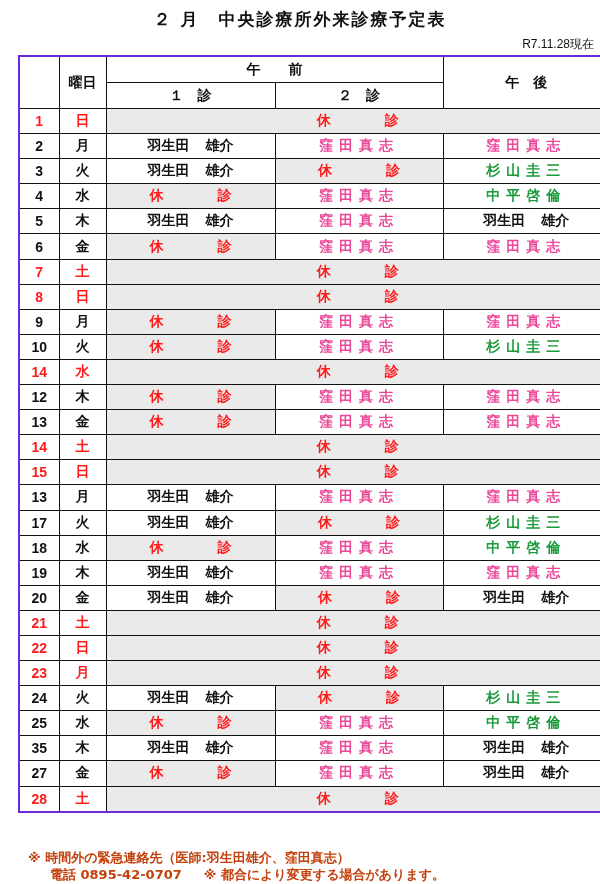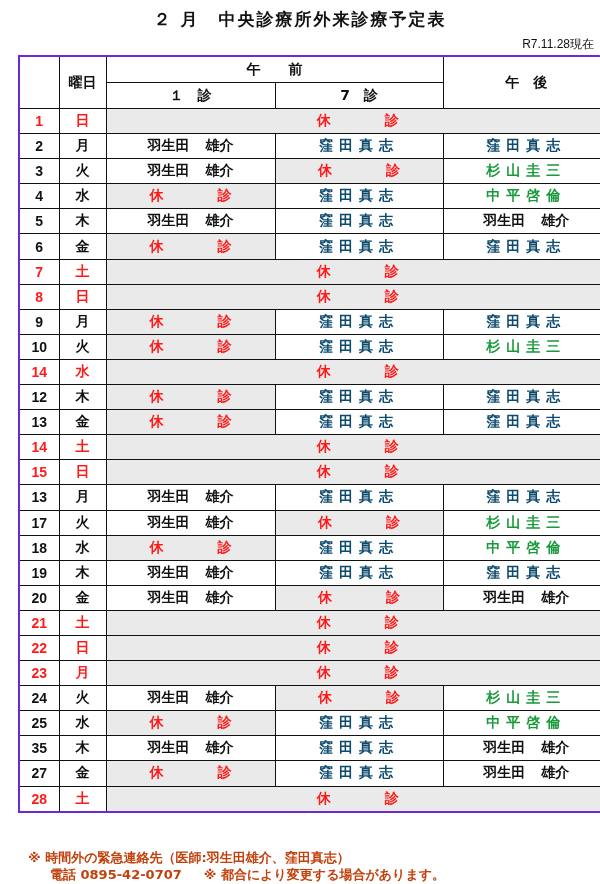--- a/index.html
+++ b/index.html
@@ -5,21 +5,21 @@
   html, body { margin:0; padding:0; background:#ffffff; }
   body { width:600px; height:884px; position:relative; font-family:"DejaVu Sans", "Liberation Sans", sans-serif; color:#111; overflow:hidden; }
   .title { position:absolute; top:8px; left:0; width:600px; text-align:center; font-size:17px; font-weight:bold; letter-spacing:2px; }
   .asof { position:absolute; top:36px; right:6px; font-size:12px; font-family:"Liberation Sans Narrow","Liberation Sans", sans-serif; }
   table.sched { position:absolute; top:55px; left:18px; width:591px; border-collapse:collapse; border:2px solid #6d28d9; table-layout:fixed; }
   table.sched td, table.sched th { border:1px solid #111; padding:0; text-align:center; vertical-align:middle; font-weight:bold; }
   table.sched th { font-size:14px; height:25px; }
   table.sched tr.row td { height:24.1px; font-size:14px; }
   td.col-day { font-family:"Liberation Sans", sans-serif; }
   .red { color:#ff1a1a; }
-  .blue { color:#0c4a6e; letter-spacing:6px;text-align:right; }
+  .blue { color:#ec4899; letter-spacing:6px;text-align:right; }
   .green { color:#1a9a3a; letter-spacing:6px; }
   .black { color:#111; }
   td.closed { background-color:#e6e6e6; background-image:repeating-linear-gradient(90deg, rgba(255,255,255,0.35) 0 1px, transparent 1px 2px); }
   .kyushin { color:#ff1a1a; word-spacing:0; }
   .kyushin span.a { margin-right:54px; }
   .name-black span.fam { margin-right:16px; }
   .footer { position:absolute; left:28px; top:849px; color:#c2410c; font-weight:bold; font-size:13px; line-height:17px; }
   .footer .l2 { padding-left:22px;text-align:center; }
   .footer .l2 .note { margin-left:22px; }
 </style>
@@ -39,21 +39,21 @@
   </colgroup>
   <thead>
     <tr>
       <th rowspan="2"></th>
       <th rowspan="2">曜日</th>
       <th colspan="2"><span style="white-space:pre">午　　前</span></th>
       <th rowspan="2"><span style="white-space:pre">午　後</span></th>
     </tr>
     <tr>
       <th><span style="white-space:pre">１　診</span></th>
-      <th><span style="white-space:pre">7　診</span></th>
+      <th><span style="white-space:pre">２　診</span></th>
     </tr>
   </thead>
   <tbody id="rows">
       <tr class="row">
         <td class="col-day red">1</td>
         <td class="red">日</td>
         <td colspan="3" class="closed"><span class="kyushin"><span class="a">休</span><span>診</span></span></td>
       </tr>
       <tr class="row">
         <td class="col-day black">2</td>

